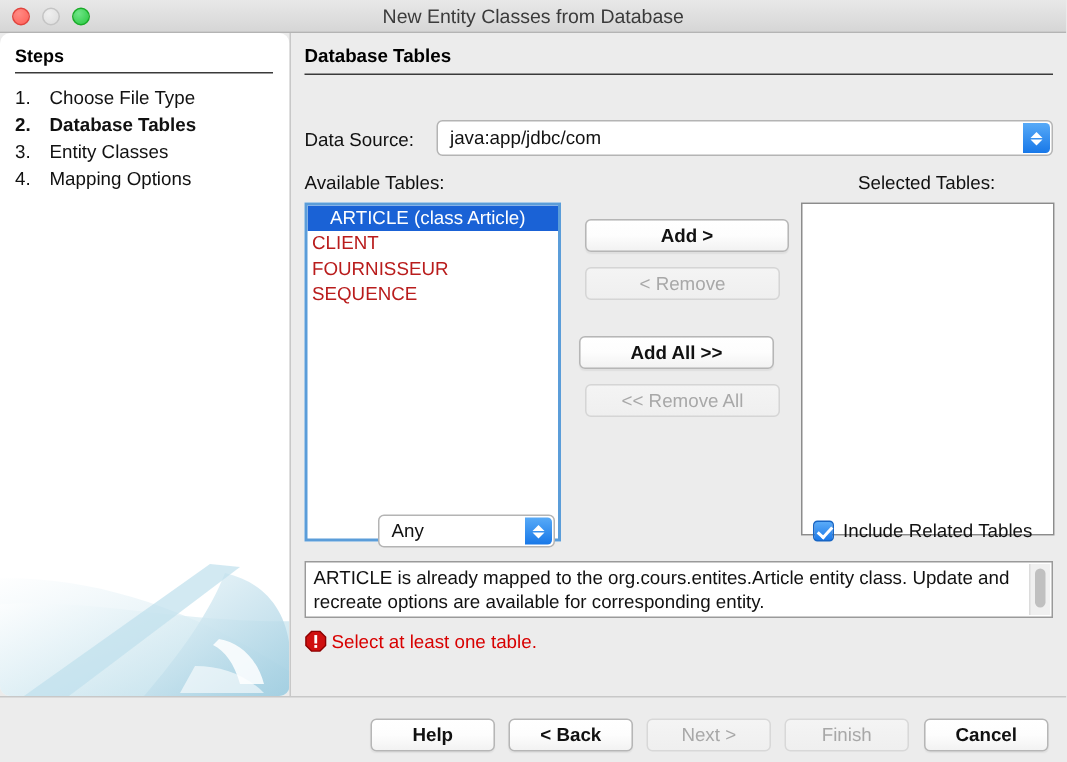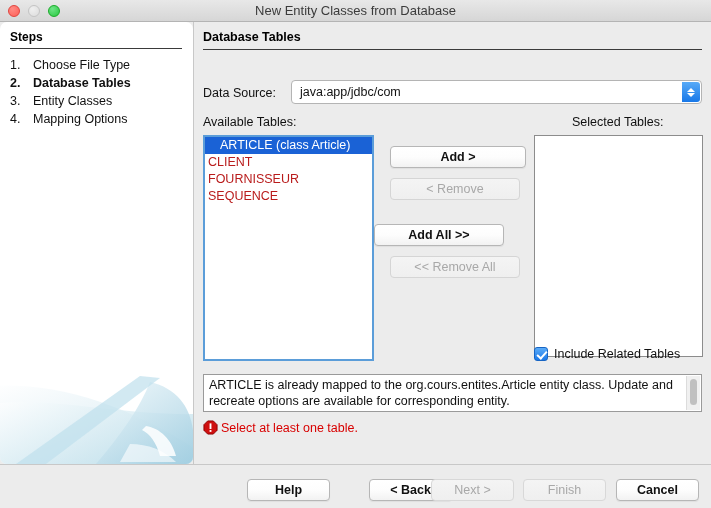--- a/index.html
+++ b/index.html
@@ -181,27 +181,27 @@
   .btn.bold { font-weight: bold; }
   .btn.disabled {
     color: #a8a8a8;
     background: linear-gradient(to bottom, #f4f4f4 0%, #efefef 100%);
     border-color: #d5d5d5;
     box-shadow: none;
   }
 
   #btn-add        { left: 196px; top: 124px; width: 136px; height: 22px; }
   #btn-remove     { left: 196px; top: 156px; width: 130px; height: 22px; }
-  #btn-add-all    { left: 180px; top: 202px; width: 130px; height: 22px; }
+  #btn-add-all    { left: 192px; top: 202px; width: 130px; height: 22px; }
   #btn-remove-all { left: 196px; top: 234px; width: 130px; height: 22px; }
 
   
   .checkrow {
     position: absolute; left: 340px; top: 325px;
-    display: flex; align-items: center; gap: 6px;
+    display: flex; align-items: center; gap: 6px; padding-left: 8px;
   }
   .checkbox {
     width: 14px; height: 14px;
     border-radius: 3px;
     background: linear-gradient(to bottom, #5aabf8 0%, #1b79e9 100%);
     border: 1px solid #1765c4;
     box-sizing: border-box;
     position: relative;
     flex: none;
   }
@@ -274,21 +274,21 @@
     text-align: center; line-height: 20px;
     box-shadow: 0 1px 1px rgba(0,0,0,.06);
   }
   .bbtn.disabled {
     color: #a8a8a8; font-weight: normal;
     background: linear-gradient(to bottom, #f4f4f4 0%, #efefef 100%);
     border-color: #d8d8d8;
     box-shadow: none;
   }
   #btn-help   { left: 247px; width: 83px; }
-  #btn-back   { left: 339px; width: 83px; margin-left: 30px; }
+  #btn-back   { left: 339px; width: 83px; }
   #btn-next   { left: 431px; width: 83px; }
   #btn-finish { left: 523px; width: 83px; }
   #btn-cancel { left: 616px; width: 83px; }
 </style>
 </head>
 <body>
 
 <div id="app">
 
   <div class="titlebar">
@@ -372,20 +372,27 @@
     </div>
 
     <div class="btn bold" id="btn-add">Add &gt;</div>
     <div class="btn disabled" id="btn-remove">&lt; Remove</div>
     <div class="btn bold" id="btn-add-all">Add All &gt;&gt;</div>
     <div class="btn disabled" id="btn-remove-all">&lt;&lt; Remove All</div>
 
     <div class="lbl lbl-selected">Selected Tables:</div>
     <div class="listbox" id="list-selected" style="top:113px;"></div>
 
+    <div class="combo" id="combo-filter">
+      <span class="combo-text">Any</span>
+      <span class="stepper">
+        <span class="chev up"></span>
+        <span class="chev down"></span>
+      </span>
+    </div>
 
     <div class="checkrow">
       <span class="checkbox"></span>
       <span class="cb-label">Include Related Tables</span>
     </div>
 
     <div id="info-box">
       <div class="info-text">ARTICLE is already mapped to the org.cours.entites.Article entity class. Update and recreate options are available for corresponding entity.</div>
       <div class="vscroll">
         <div class="thumb"></div>

